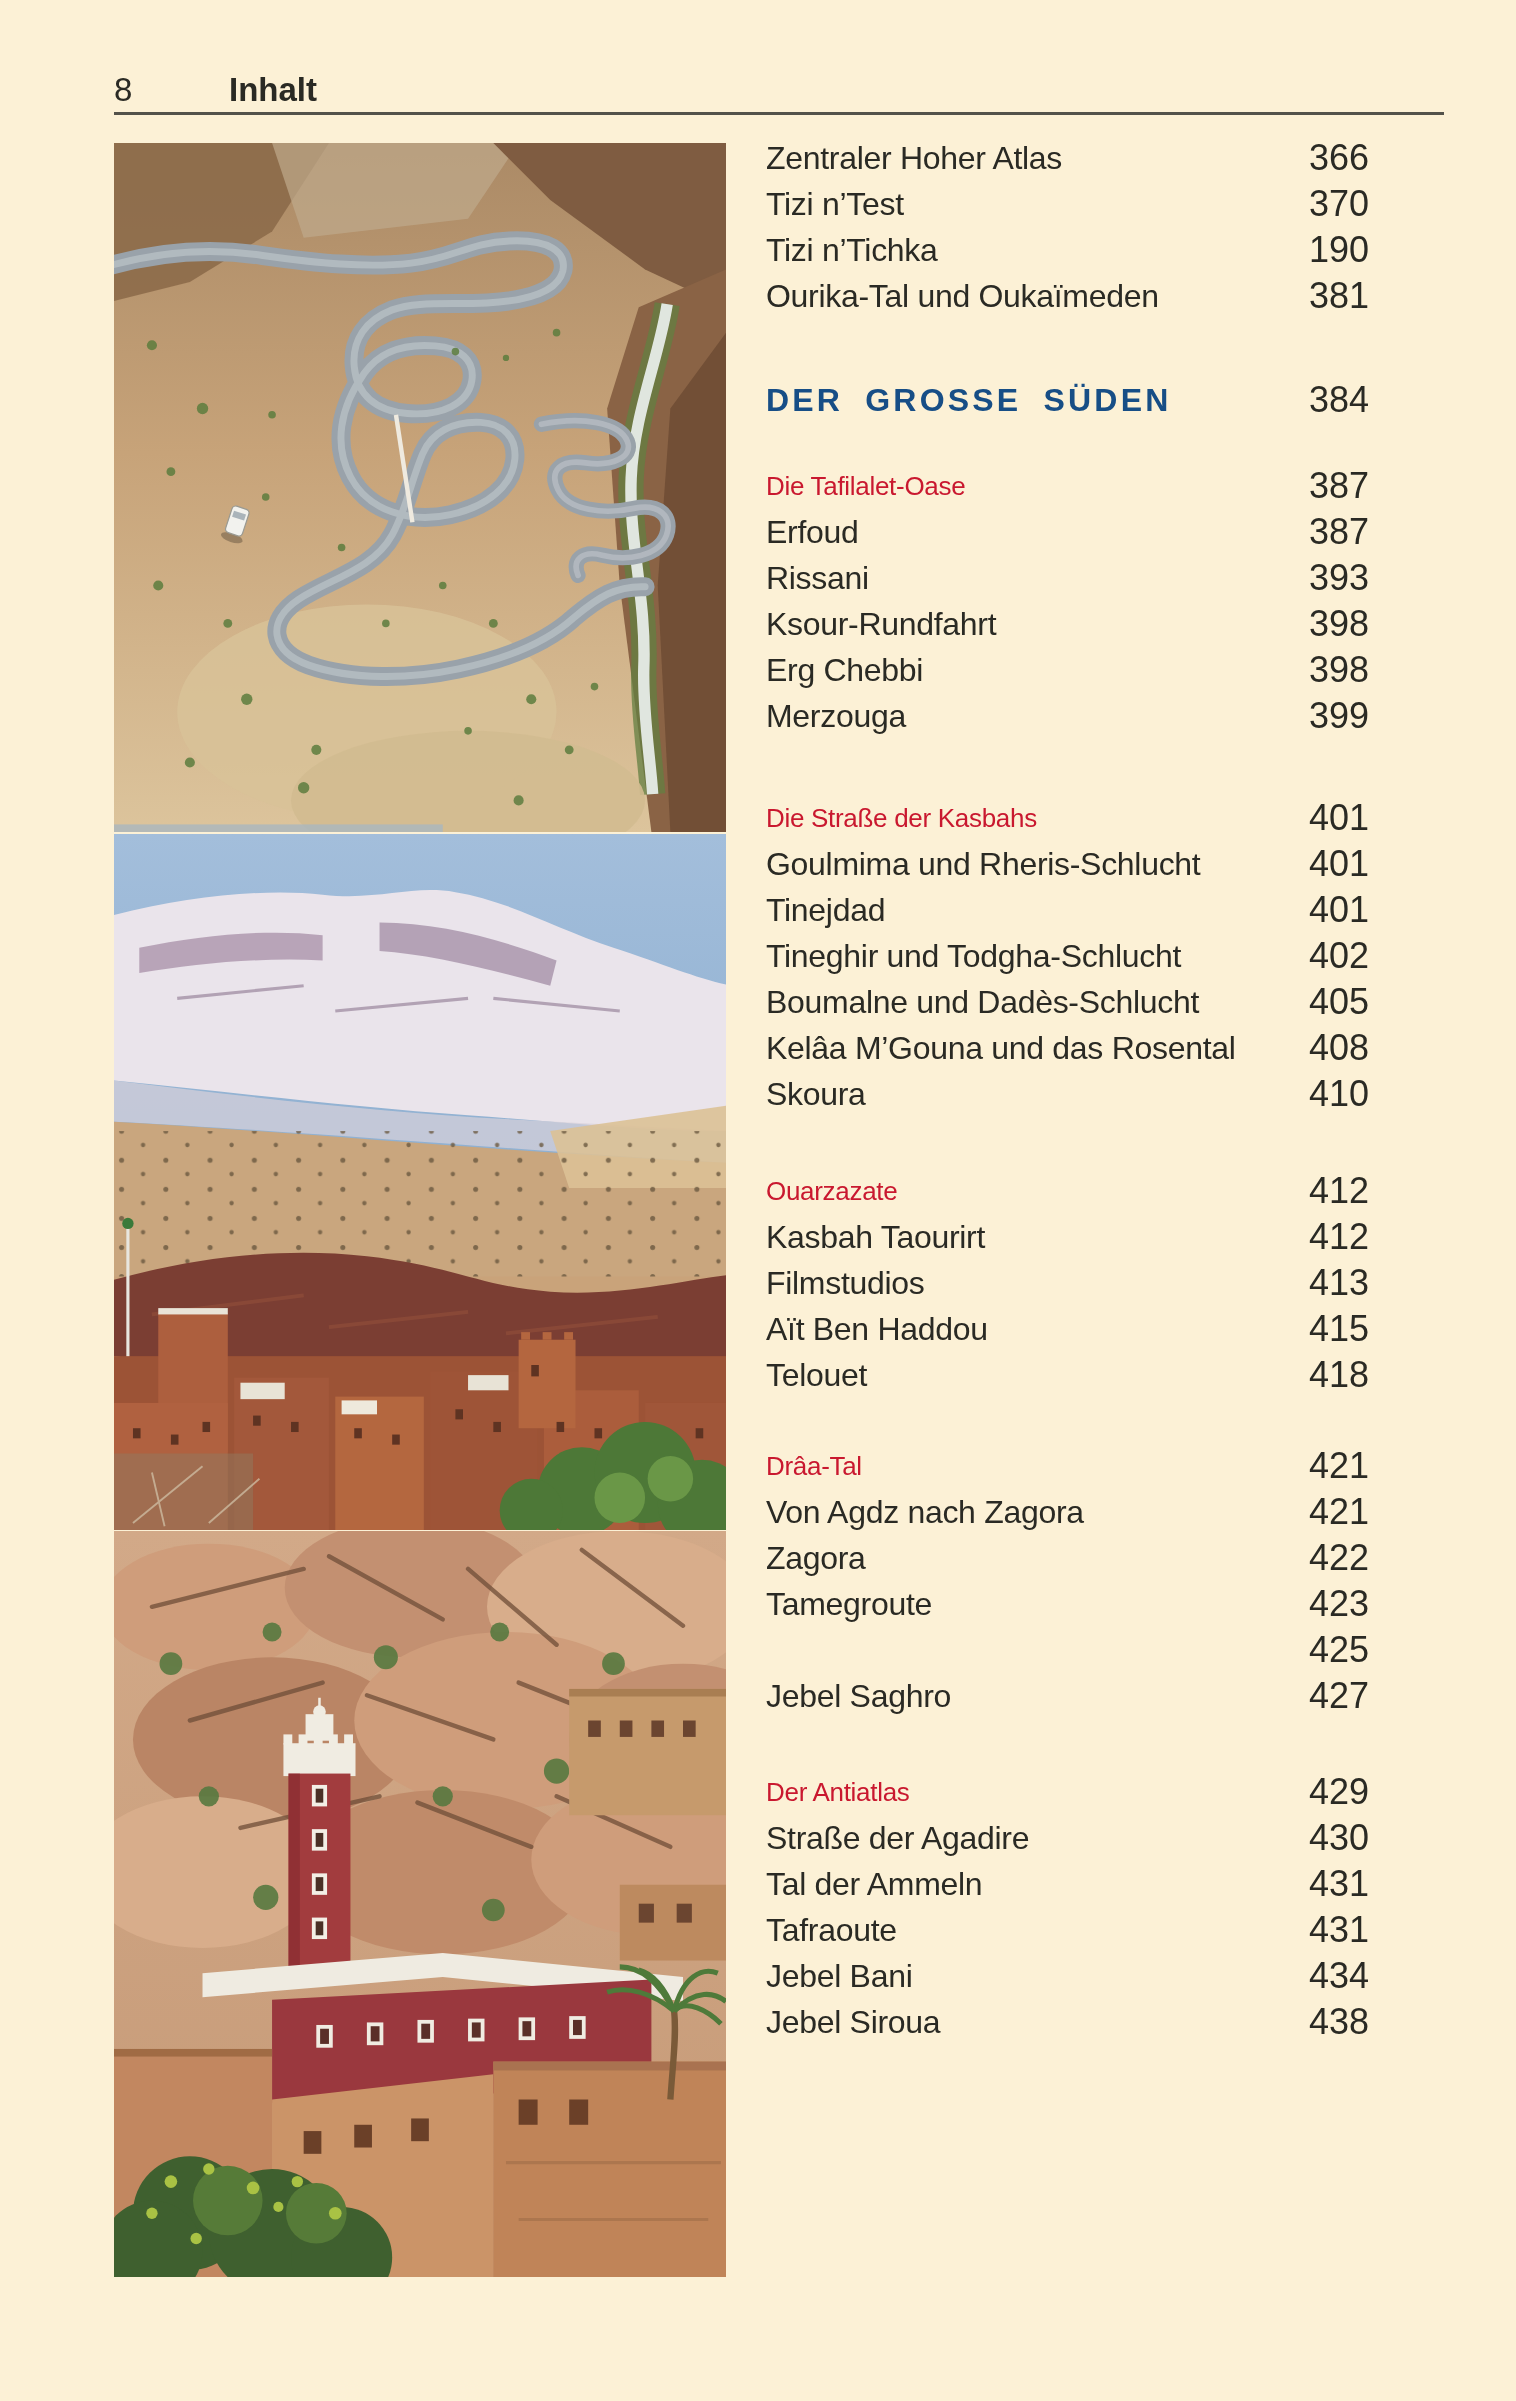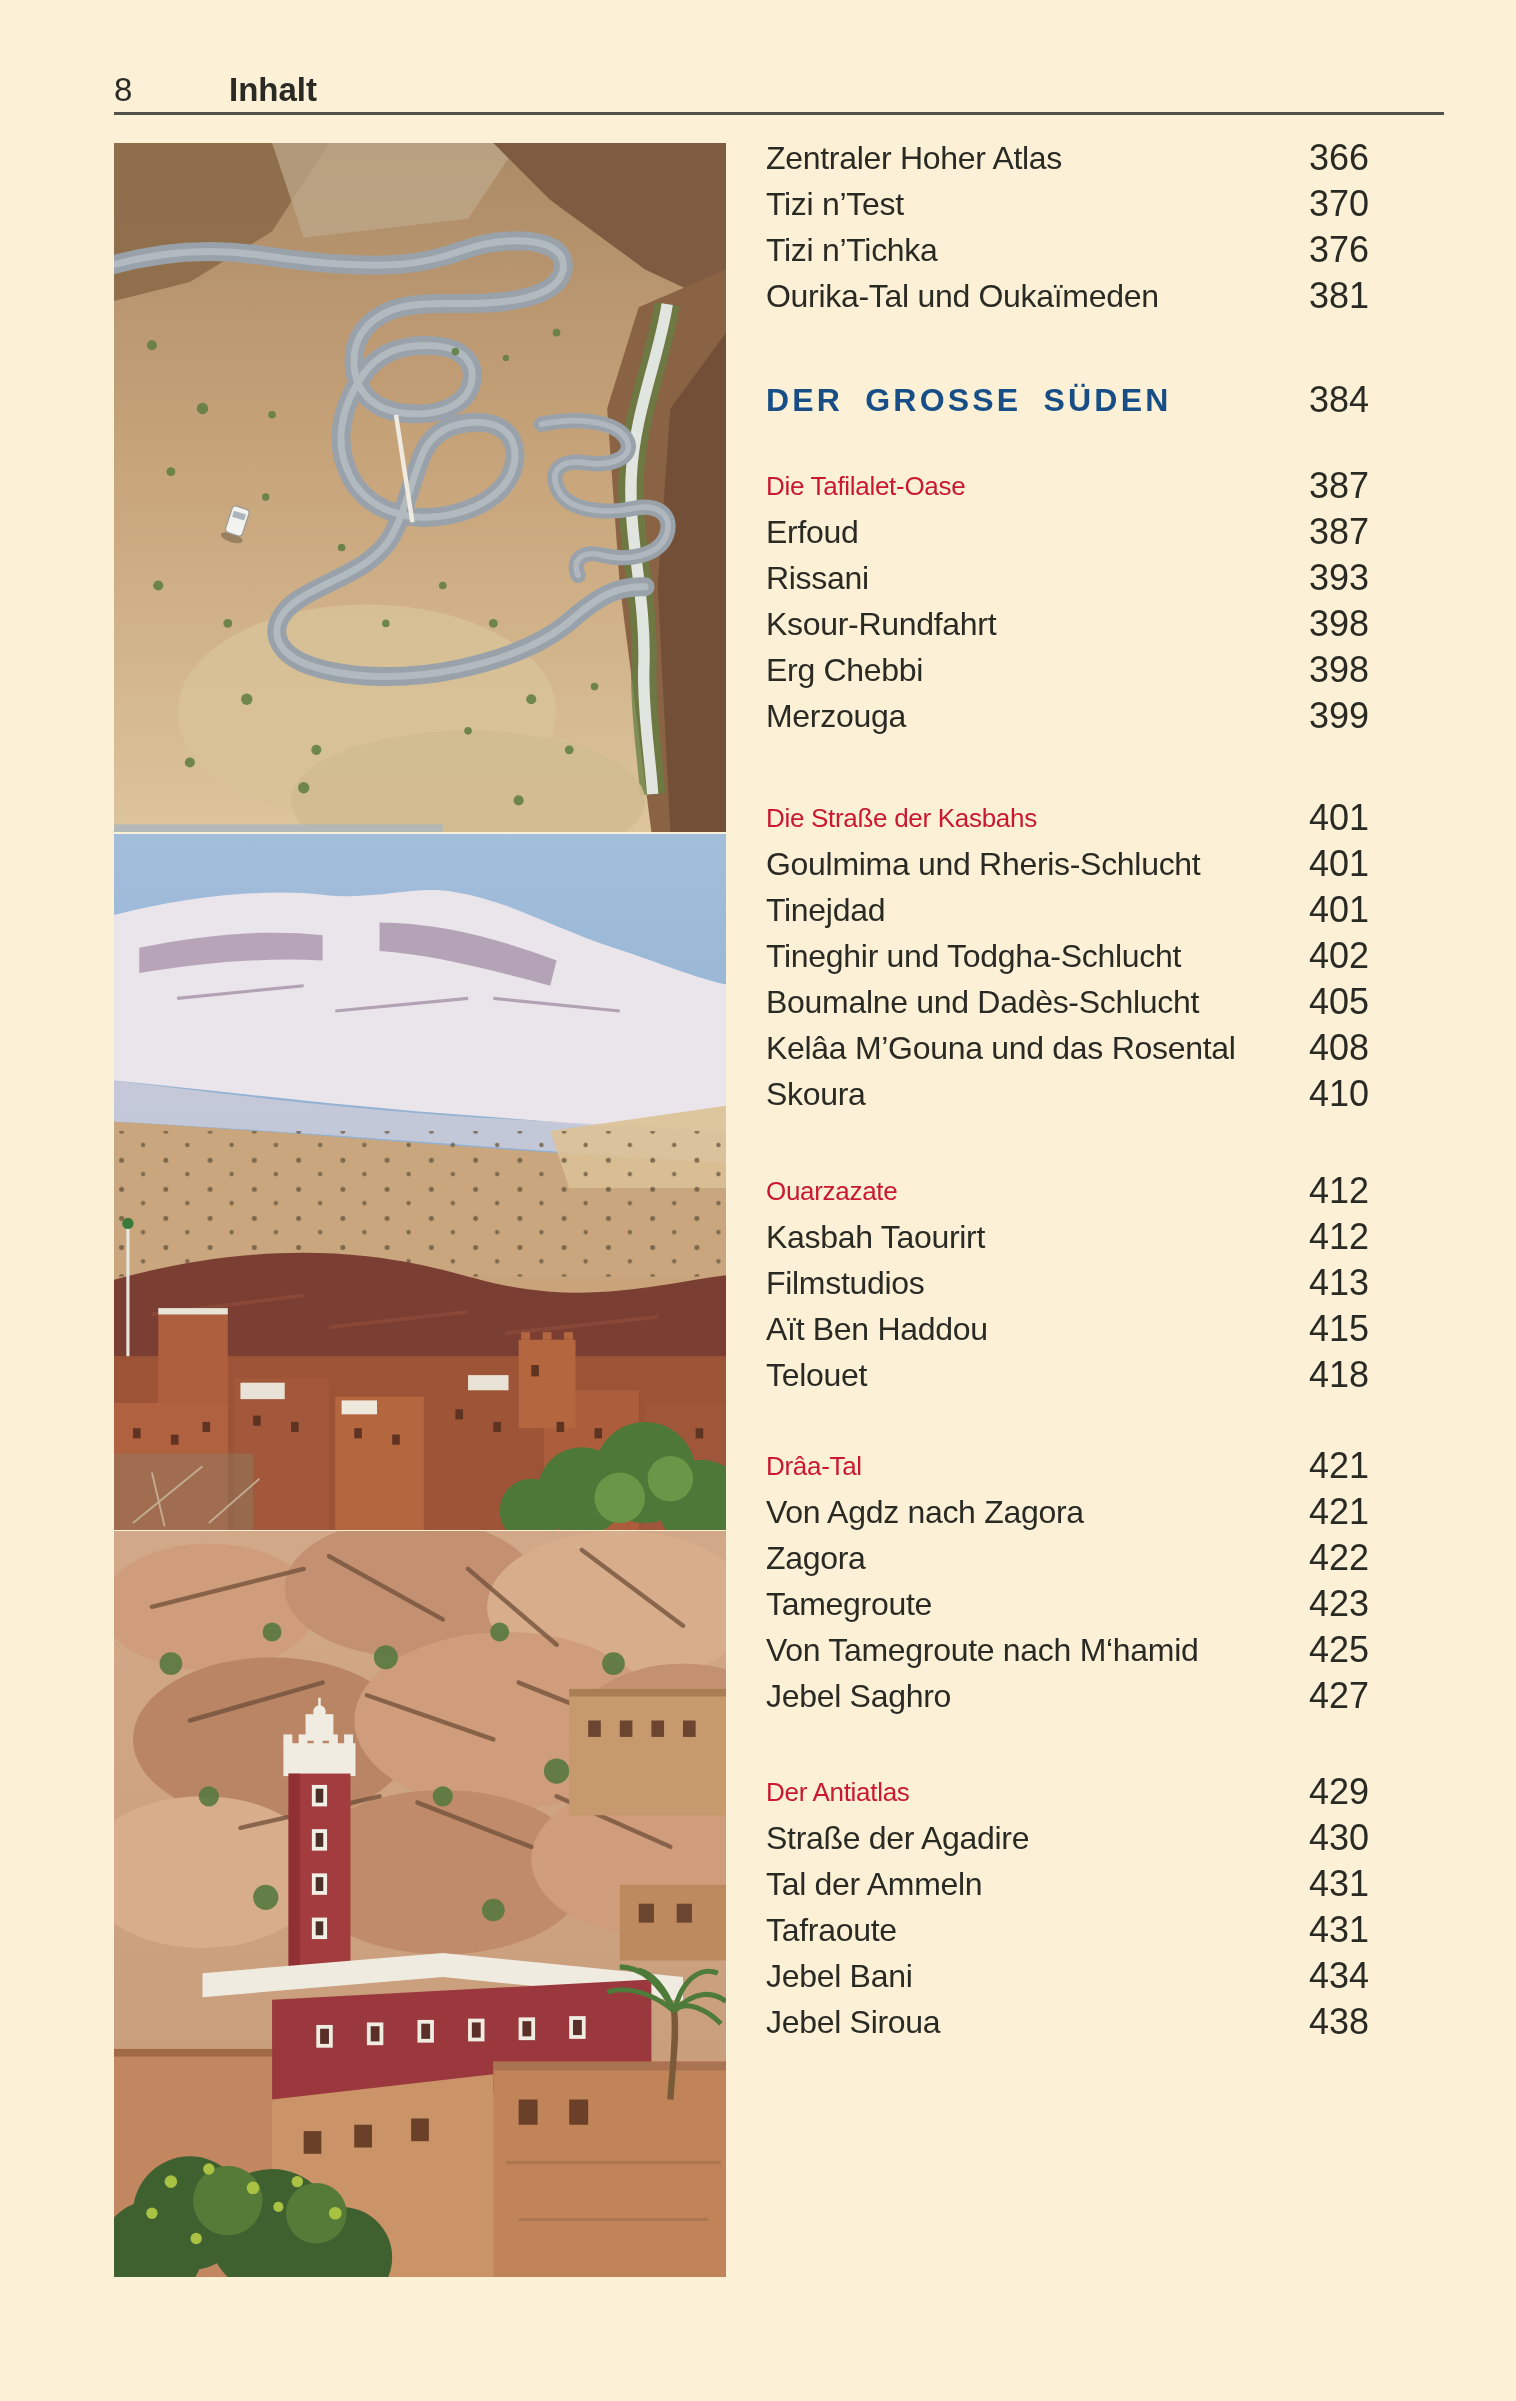--- a/index.html
+++ b/index.html
@@ -322,21 +322,21 @@
     <div class="trow">
       <span class="lbl">Zentraler Hoher Atlas</span>
       <span class="num">366</span>
     </div>
     <div class="trow">
       <span class="lbl">Tizi n’Test</span>
       <span class="num">370</span>
     </div>
     <div class="trow">
       <span class="lbl">Tizi n’Tichka</span>
-      <span class="num">376</span>
+      <span class="num">190</span>
     </div>
     <div class="trow">
       <span class="lbl">Ourika-Tal und Oukaïmeden</span>
       <span class="num">381</span>
     </div>
     <div class="trow part" style="margin-top: 58px;">
       <span class="lbl">DER GROSSE SÜDEN</span>
       <span class="num">384</span>
     </div>
     <div class="trow head" style="margin-top: 40px;">
@@ -421,21 +421,20 @@
     </div>
     <div class="trow">
       <span class="lbl">Zagora</span>
       <span class="num">422</span>
     </div>
     <div class="trow">
       <span class="lbl">Tamegroute</span>
       <span class="num">423</span>
     </div>
     <div class="trow">
-      <span class="lbl">Von Tamegroute nach M‘hamid</span>
       <span class="num">425</span>
     </div>
     <div class="trow">
       <span class="lbl">Jebel Saghro</span>
       <span class="num">427</span>
     </div>
     <div class="trow head" style="margin-top: 50px; align-items: center;">
       <span class="lbl">Der Antiatlas</span>
       <span class="num">429</span>
     </div>

